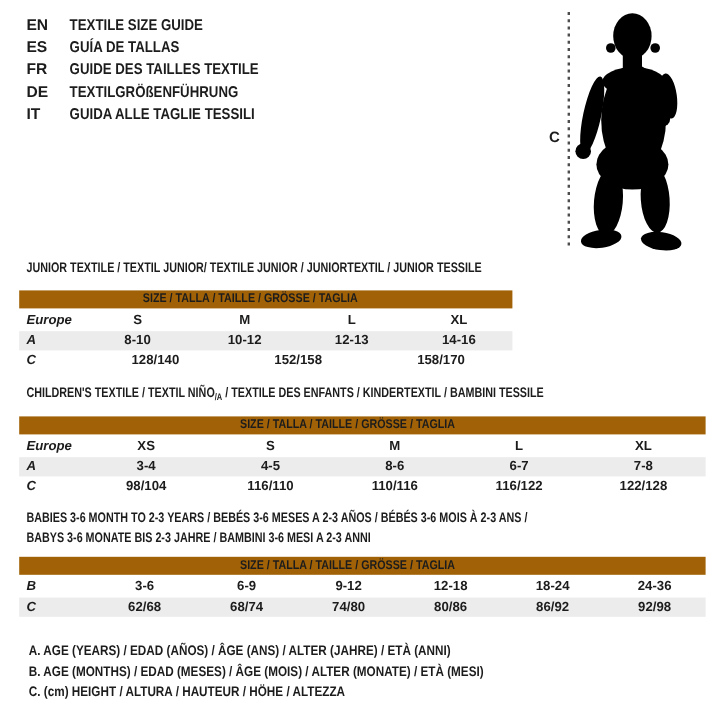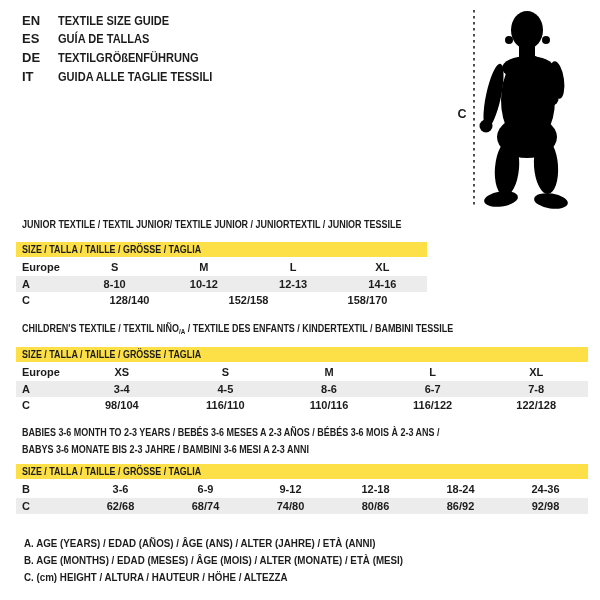--- a/index.html
+++ b/index.html
@@ -21,44 +21,48 @@
   .figure-svg { left:430px; top:0px; width:170px; height:215px; }
   .figure-label { left:454px; top:107px; width:16px; text-align:center; font-size:12.5px; }
 
   
   .sec-title { font-size:11.5px; line-height:17px; height:17px; }
   .sec-title .ttl-sub { font-size:8px; vertical-align:-2px; }
 
   
   .size-table { position:absolute; }
   .st-header {
-    height:15px; line-height:15px; background:#fde047;
-    font-size:10.5px; padding-left:6px; margin-bottom:2px;
+    height:15px; line-height:15px; background:#a16207;
+    font-size:10.5px; padding-left:6px; margin-bottom:2px;text-align:center;
   }
   .st-row { display:flex; height:16.5px; line-height:16.5px; font-size:11px; }
   .st-row.stripe { background:#ececec; }
-  .st-label { flex:0 0 54px; width:54px; padding-left:6px; box-sizing:border-box; text-align:left; }
+  .st-label { flex:0 0 54px; width:54px; padding-left:6px; box-sizing:border-box; text-align:left;font-style:italic; }
   .size-table.wide-label .st-label { flex:0 0 62px; width:62px; }
   .st-cell { flex:1 1 0; text-align:center; }
 
   
   .footnotes { left:24px; top:535px; }
   .footnote { height:17px; line-height:17px; font-size:11.5px; }
 </style>
 </head>
 <body>
 
 <div class="abs lang-block">
   <div class="lang-row">
     <span class="lang-code">EN</span>
     <span class="cond">TEXTILE SIZE GUIDE</span>
   </div>
   <div class="lang-row">
     <span class="lang-code">ES</span>
     <span class="cond">GUÍA DE TALLAS</span>
+  </div>
+  <div class="lang-row">
+    <span class="lang-code">FR</span>
+    <span class="cond">GUIDE DES TAILLES TEXTILE</span>
   </div>
   <div class="lang-row">
     <span class="lang-code">DE</span>
     <span class="cond">TEXTILGRÖßENFÜHRUNG</span>
   </div>
   <div class="lang-row">
     <span class="lang-code">IT</span>
     <span class="cond">GUIDA ALLE TAGLIE TESSILI</span>
   </div>
 </div>

